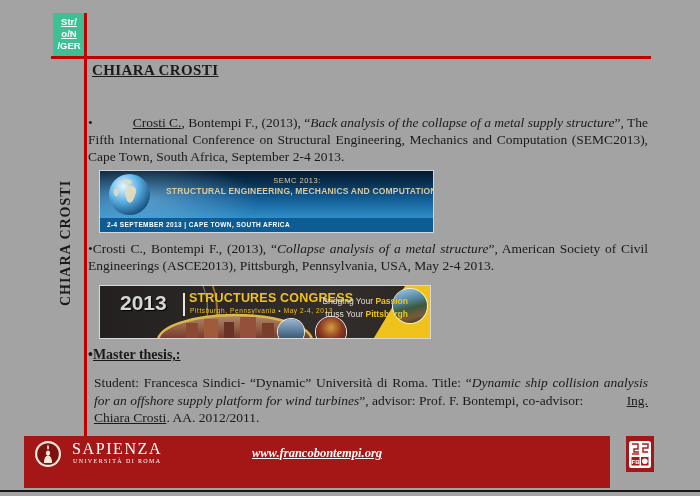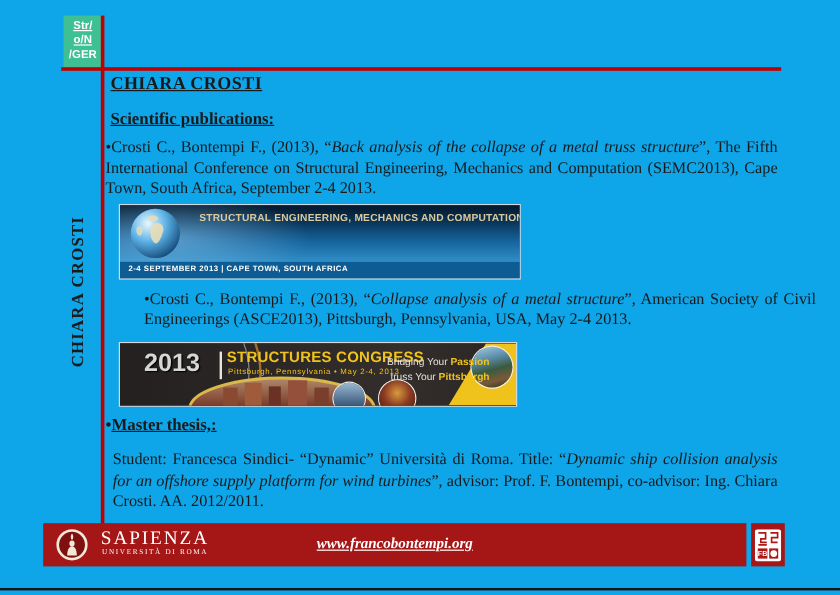--- a/index.html
+++ b/index.html
@@ -1,16 +1,16 @@
 <!DOCTYPE html>
 <html style="--accent-red: #c00000; --footer-red: #a51616; --logo-green: #3ec094; --link-blue: #1a1acc; --semc-gold: #dbc99e; --semc-strip-blue: #0d5c94; --congress-yellow: #f0c31c;"><head>
 <meta charset="utf-8">
 <style>
   html,body{margin:0;padding:0;background:#fff;}
-  .slide{position:relative;width:700px;height:496px;background:#0ea5e9;overflow:hidden;
+  .slide{position:relative;width:700px;height:496px;background:#a3a3a3;overflow:hidden;
          color:#1a1a1a;font-family:"Liberation Serif",serif;}
 
   
   .logo{position:absolute;left:53px;top:13px;width:32px;height:44px;
         background:var(--logo-green,#3ec094);color:#fff;
         font-family:"Liberation Sans",sans-serif;font-weight:bold;font-size:9.5px;
         line-height:1.25;text-align:center;padding-top:3px;box-sizing:border-box;}
   .logo div{white-space:nowrap;}
   .logo .u{text-decoration:underline;}
   .vline{position:absolute;left:84px;top:13px;width:3px;height:424px;background:var(--accent-red,#c00000);}
@@ -21,26 +21,26 @@
   
   .side-label{position:absolute;left:-34px;top:235px;width:200px;text-align:center;
               transform:rotate(-90deg);font-weight:bold;font-size:14px;letter-spacing:1px;}
 
   
   .page-title{position:absolute;left:92px;top:62px;font-size:15px;font-weight:bold;
               text-decoration:underline;letter-spacing:.4px;}
   .section-title{position:absolute;left:92px;top:92px;font-size:14px;font-weight:bold;
               text-decoration:underline;}
   .para{position:absolute;left:88px;width:560px;text-align:justify;font-size:13.5px;line-height:17px;}
-  .pub1{top:114px;} .pub2{top:240px;margin-left:32px;}
+  .pub1{top:114px;} .pub2{top:240px;}
   .thesis-head{position:absolute;left:88px;top:347px;font-size:14px;font-weight:bold;}
   .thesis-head .u{text-decoration:underline;margin-top:20px;}
   .thesis-body{position:absolute;left:94px;top:374px;width:554px;text-align:justify;
                font-size:13.5px;line-height:17.5px;}
-  .it{font-style:italic;} .ul{}
+  .it{font-style:italic;} .ul{text-decoration:underline;margin-left:40px;}
 
   
   .semc{position:absolute;left:100px;top:171px;width:333px;height:61px;
         font-family:"Liberation Sans",sans-serif;box-shadow:0 0 0 1px #cfd8e0;}
   .semc-main{position:relative;height:47px;overflow:hidden;
         background:linear-gradient(180deg,#04182c 0%,#0a3558 30%,#156199 62%,#2f8ec7 100%);}
   .semc-main:before{content:"";position:absolute;left:-20px;top:-10px;width:180px;height:70px;
         background:radial-gradient(ellipse at 35% 55%,rgba(140,200,240,.55) 0%,rgba(140,200,240,0) 70%);}
   .semc-text{position:absolute;left:66px;top:5px;width:262px;text-align:center;
         color:var(--semc-gold,#dbc99e);line-height:1.35;}
@@ -71,21 +71,21 @@
         clip-path:polygon(100% 0,100% 100%,28% 100%,68% 0);}
   .circ{position:absolute;border-radius:50%;box-shadow:0 0 0 1px #efefef;}
   .circ-bridge{right:3px;top:3px;width:34px;height:34px;
         background:linear-gradient(165deg,#a8cfe4 0%,#5a8ca8 32%,#3a5a40 55%,#7a5a38 78%,#26301f 100%);}
   .circ-arch{left:216px;top:31px;width:30px;height:30px;
         background:radial-gradient(circle at 50% 35%,#d89a40 0%,#8a3a20 45%,#3a140c 100%);}
   .circ-bldg{left:178px;top:33px;width:26px;height:26px;
         background:linear-gradient(180deg,#9ab8d0 0%,#4a6a8a 60%,#24344a 100%);}
 
   
-  .footer{position:absolute;left:36px;top:436px;width:586px;height:36px;
+  .footer{position:absolute;left:24px;top:436px;width:586px;height:52px;
         background:var(--footer-red,#a51616);color:#fff;}
   .crest{position:absolute;left:10px;top:4px;width:28px;height:28px;}
   .sap-name{position:absolute;left:48px;top:4px;font-size:16px;letter-spacing:1.6px;}
   .sap-sub{position:absolute;left:49px;top:22px;font-size:6px;letter-spacing:1.4px;}
   .footer-link{position:absolute;left:120px;right:120px;top:10px;text-align:center;
         font-style:italic;font-weight:bold;text-decoration:underline;font-size:12.5px;color:#fff;}
   .sealbox{position:absolute;left:626px;top:436px;width:28px;height:36px;
         background:var(--footer-red,#a51616);display:flex;align-items:center;justify-content:center;}
   .bottom-line{position:absolute;left:0;top:490px;width:700px;height:2px;background:#161616;}
 </style>
@@ -99,40 +99,40 @@
     <div class="u">o/N</div>
     <div>/GER</div>
   </div>
   <div class="vline"></div>
   <div class="hline"></div>
 
 
   <div class="side-label">CHIARA CROSTI</div>
 
   <div class="page-title">CHIARA CROSTI</div>
-  <div class="section-title">Scientific publications:</div>
-
-  <div class="para pub1"><span>•</span><span class="ul">Crosti C.</span><span>, Bontempi F., (2013), “</span><span class="it">Back analysis of the collapse of a metal truss structure</span><span>”, The Fifth International Conference on Structural Engineering, Mechanics and Computation (SEMC2013), Cape Town, South Africa, September 2-4 2013.</span></div>
+
+  <div class="para pub1"><span>•</span><span class="ul">Crosti C.</span><span>, Bontempi F., (2013), “</span><span class="it">Back analysis of the collapse of a metal supply structure</span><span>”, The Fifth International Conference on Structural Engineering, Mechanics and Computation (SEMC2013), Cape Town, South Africa, September 2-4 2013.</span></div>
 
   <div class="semc">
     <div class="semc-main">
       <svg class="globe" viewBox="0 0 44 44">
         <defs>
           <radialGradient id="gg" cx="35%" cy="30%" r="80%">
             <stop offset="0%" stop-color="#eaf7ff"></stop>
             <stop offset="45%" stop-color="#5fb4e8"></stop>
             <stop offset="100%" stop-color="#0b3e6e"></stop>
           </radialGradient>
         </defs>
         <circle cx="22" cy="22" r="21" fill="url(#gg)"></circle>
         <path d="M20 14 C26 11 31 16 28 22 C26.5 27 24 32 21 30 C17.5 27 16 17.5 20 14 Z" fill="#e6ddb8" opacity=".92"></path>
         <path d="M15 8 C19 5.5 26 6.5 24 10.5 C21 13 14.5 11 15 8 Z" fill="#e6ddb8" opacity=".85"></path>
         <path d="M6 17 C9 14 12.5 17.5 10.5 22 C8.5 26.5 4.8 22.5 6 17 Z" fill="#e6ddb8" opacity=".8"></path>
       </svg>
       <div class="semc-text">
+        <div class="semc-l1">SEMC 2013:</div>
         <div class="semc-l3">STRUCTURAL ENGINEERING, MECHANICS AND COMPUTATION</div>
       </div>
     </div>
     <div class="semc-strip">2-4 SEPTEMBER 2013 | CAPE TOWN, SOUTH AFRICA</div>
   </div>
 
   <div class="para pub2"><span>•</span><span>Crosti C., Bontempi F., (2013), “</span><span class="it">Collapse analysis of a metal structure</span><span>”, American Society of Civil Engineerings (ASCE2013), Pittsburgh, Pennsylvania, USA, May 2-4 2013.</span></div>
 
   <div class="congress">
     <div class="arc1"></div>

